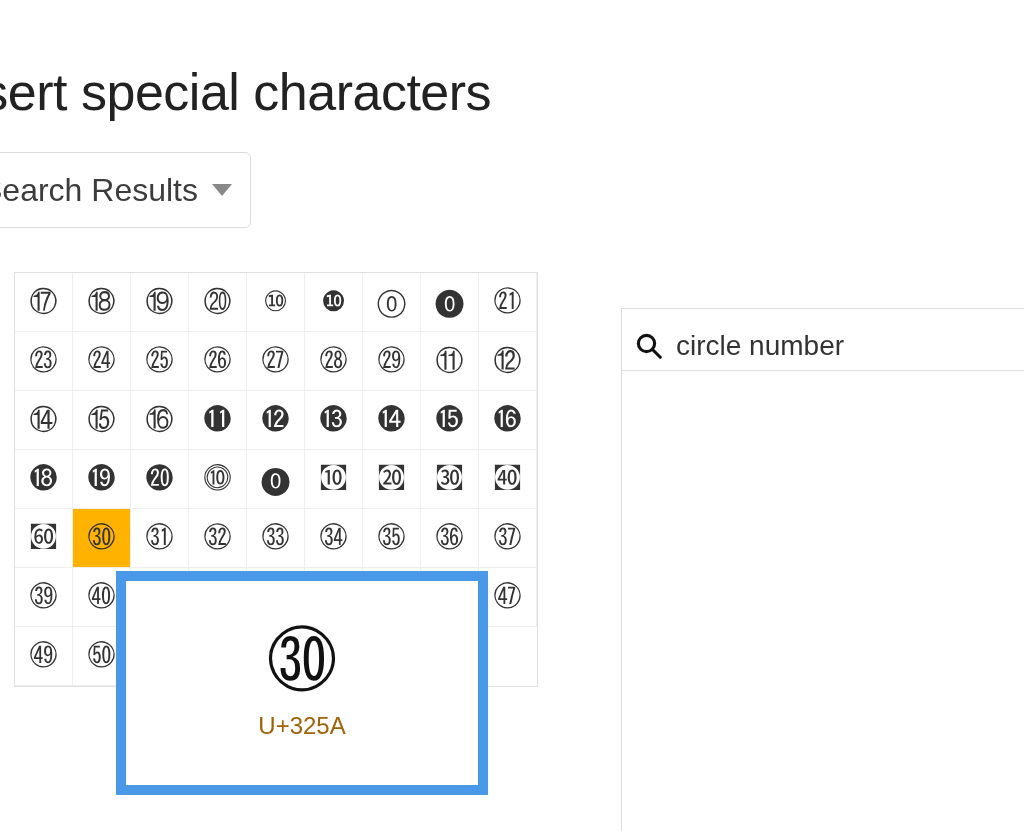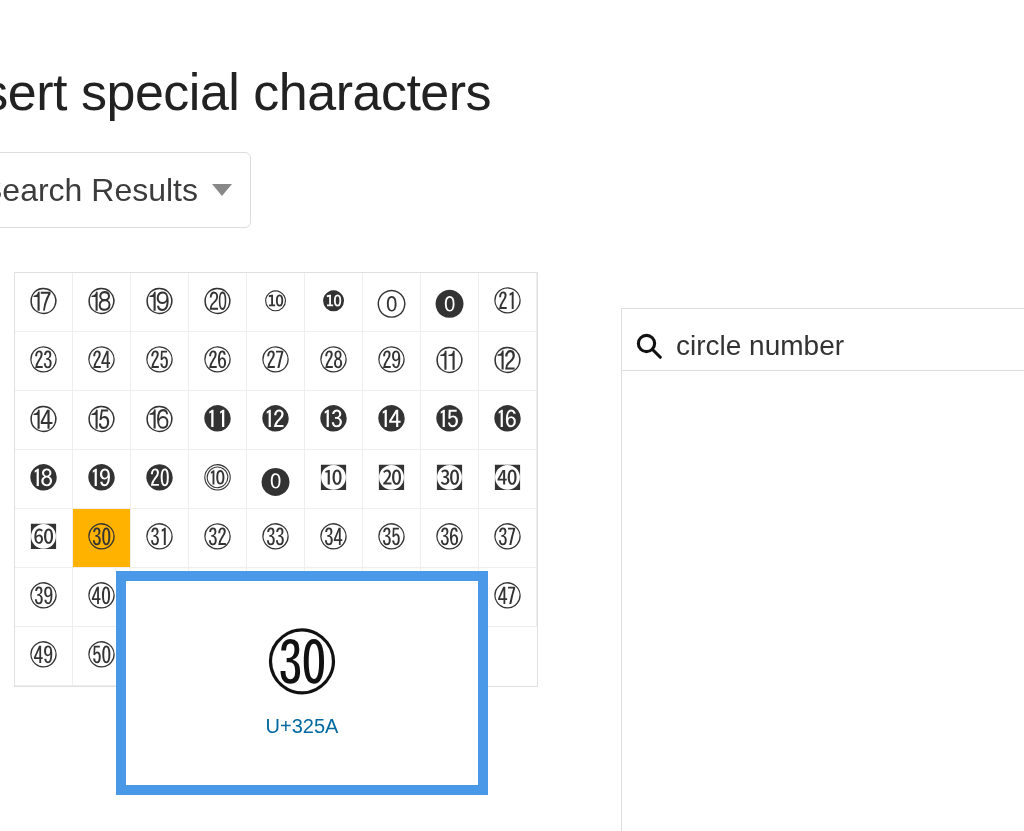--- a/index.html
+++ b/index.html
@@ -81,22 +81,22 @@
     color: #111;
     margin-bottom: 12px;
     line-height: 1;
   }
   .preview-name {
     font-size: 22px;
     color: #333;
     letter-spacing: 0.5px;
   }
   .preview-code {
-    font-size: 20px;
-    color: #0369a1;
+    font-size: 24px;
+    color: #a16207;
     margin-top: 4px;
   }
   .search {
     position: absolute;
     left: 621px; top: 272px;
     right: 0;
     height: 76px;
     border: 1px solid #ddd;
     border-right: none;
     display: flex;

